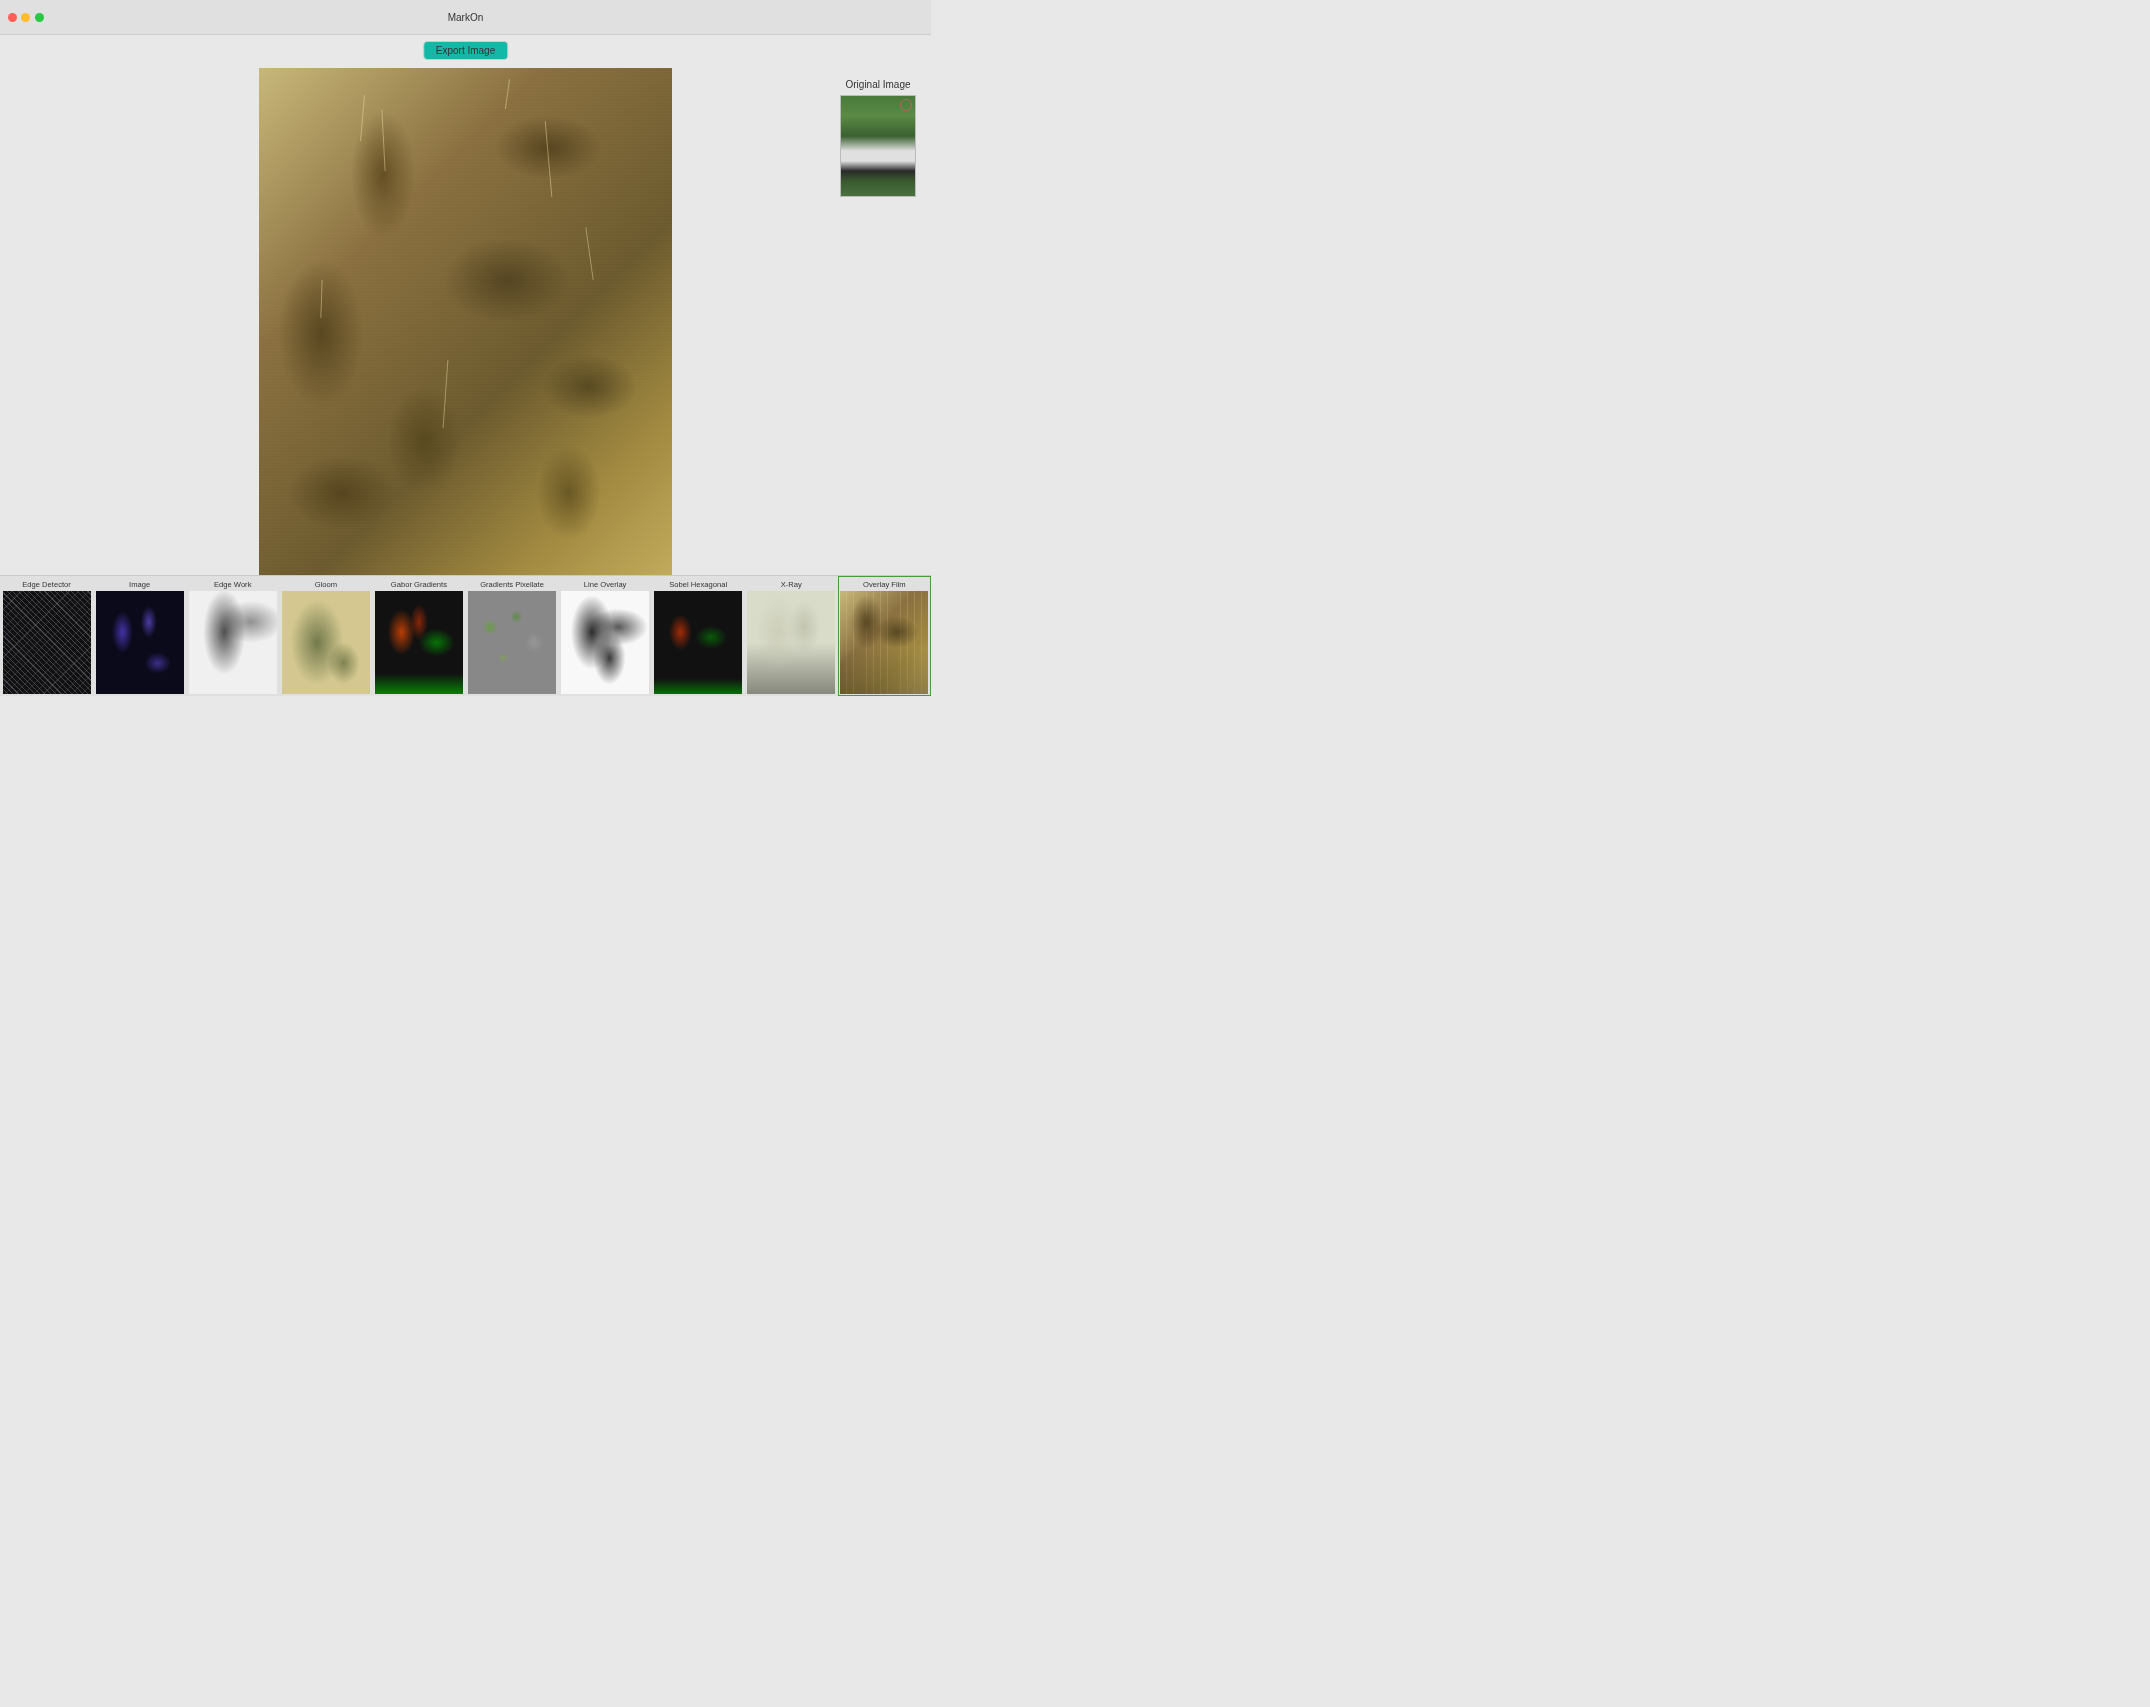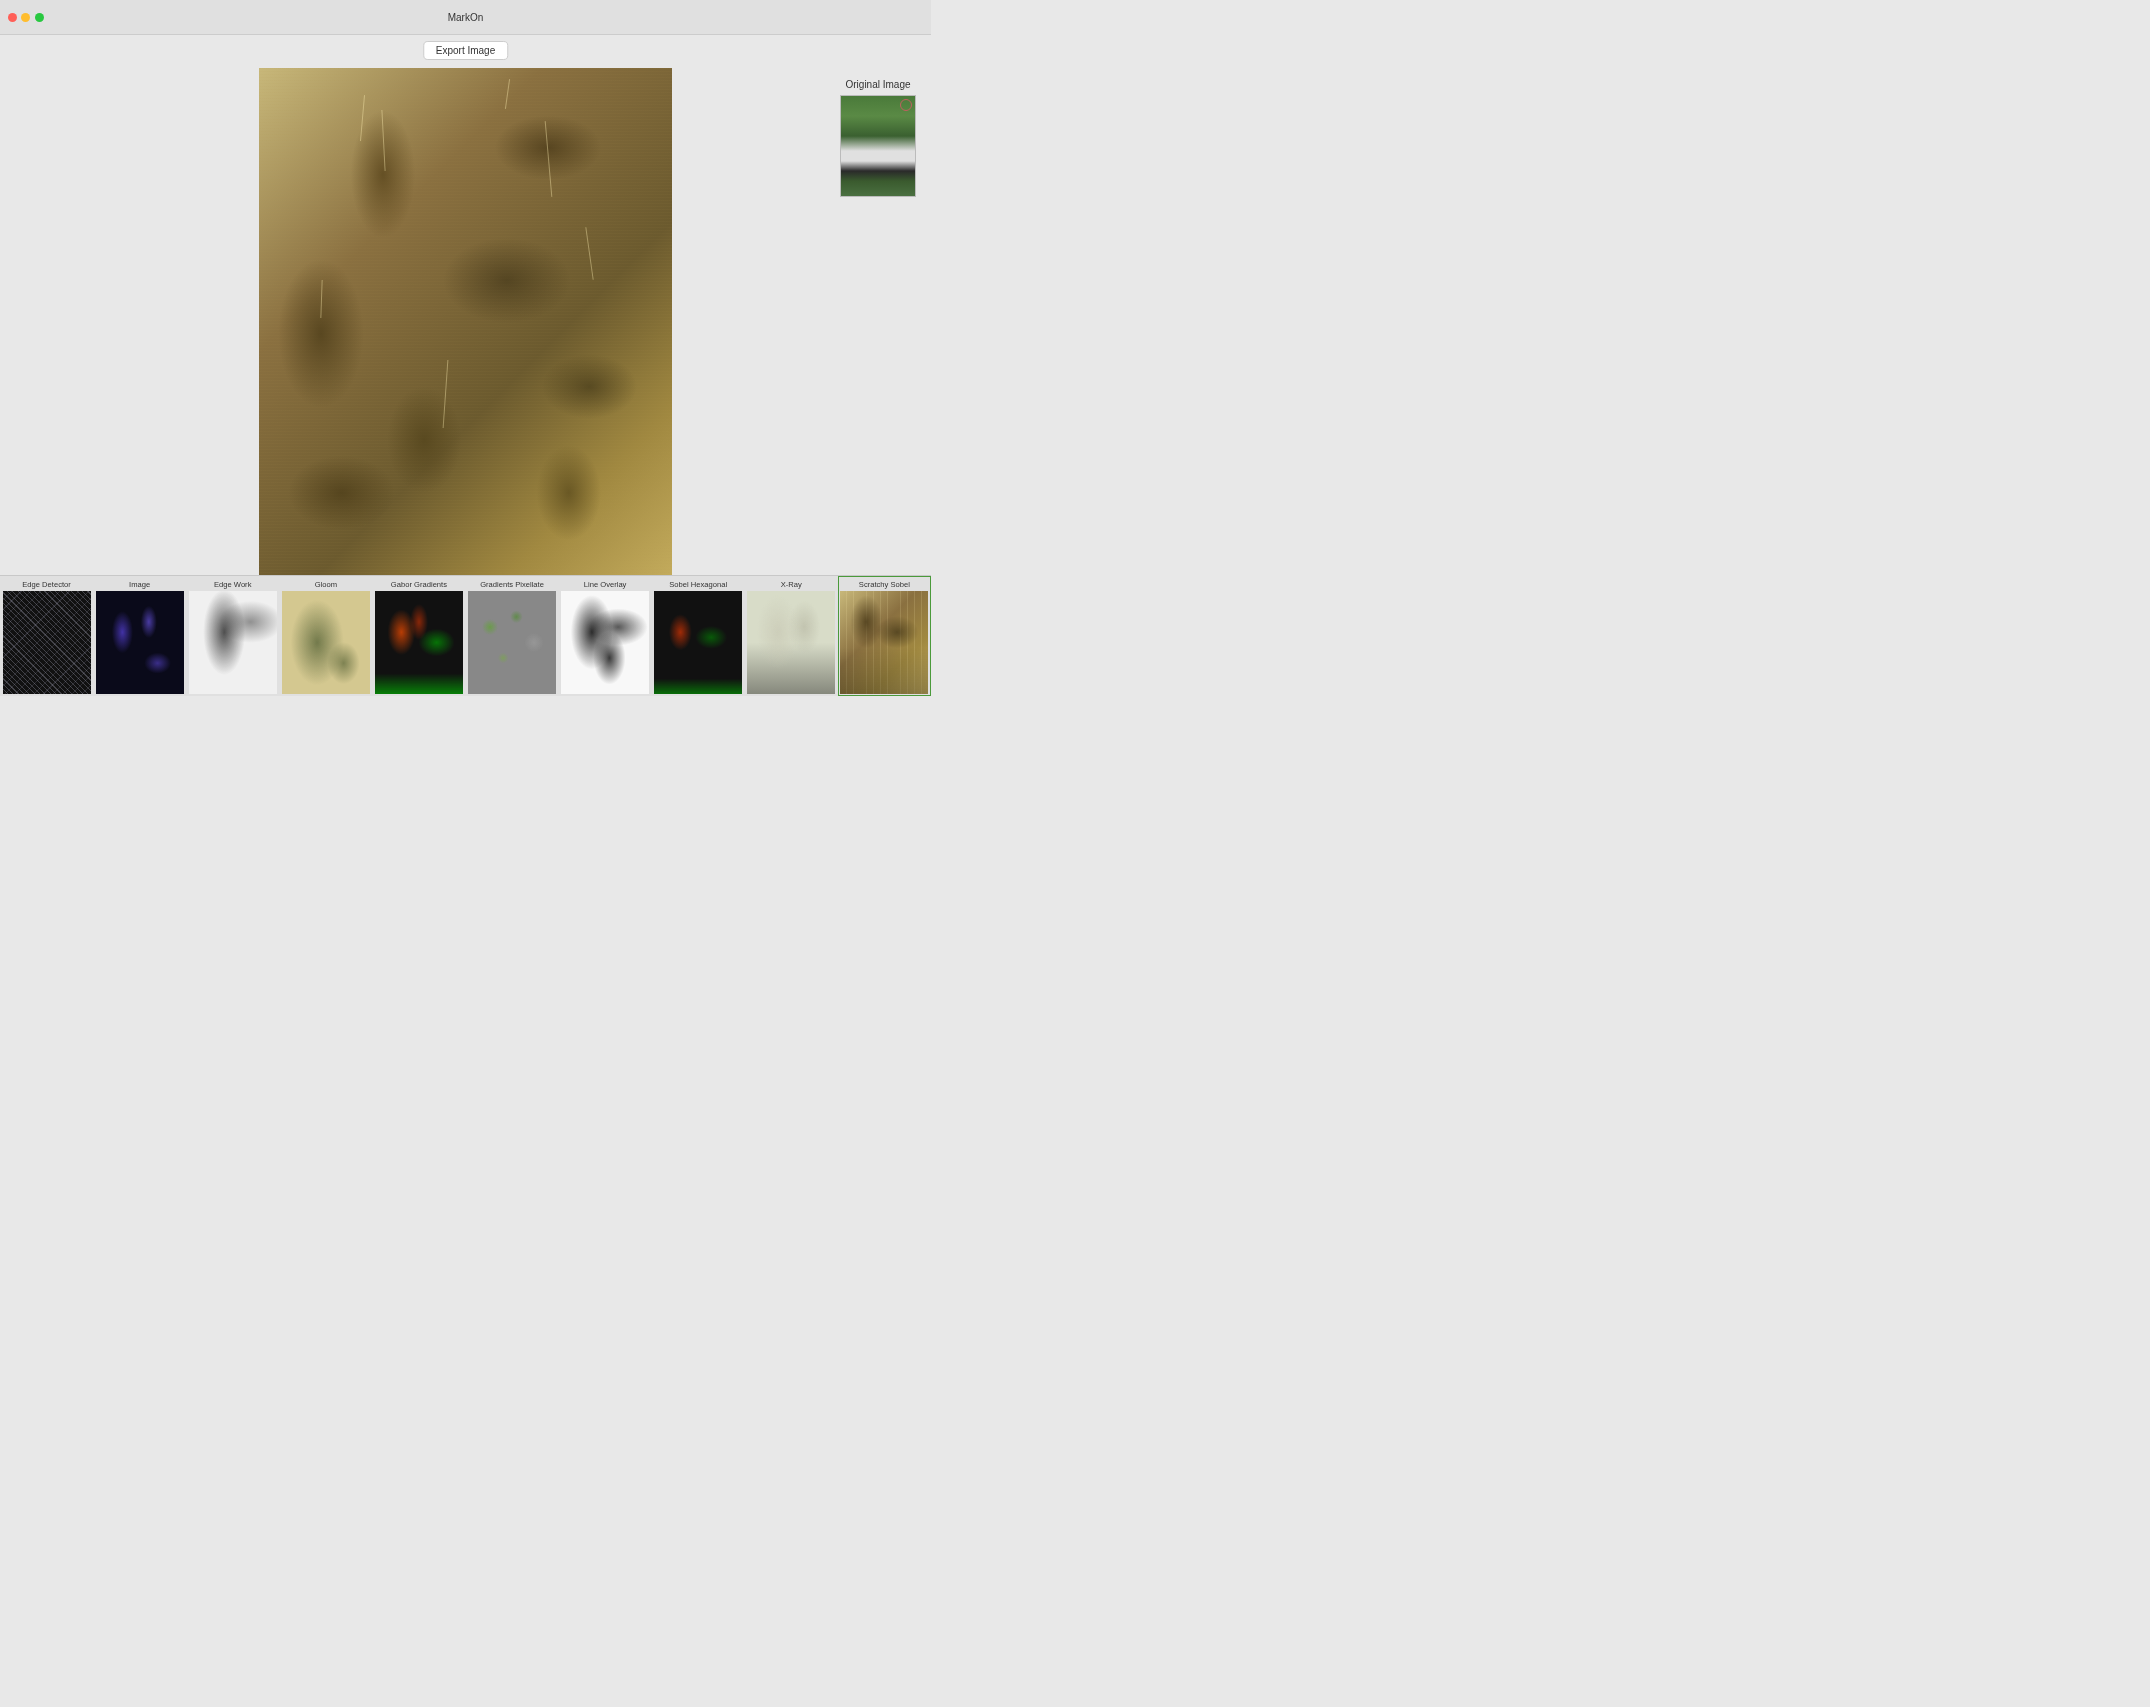--- a/index.html
+++ b/index.html
@@ -58,21 +58,21 @@
       justify-content: center;
       padding-top: 9px;
     }
 
     
     .export-btn {
       position: absolute;
       top: 6px;
       left: 50%;
       transform: translateX(-50%);
-      background: #ffffff;
+      background: #14b8a6;
       border: 0.8px solid #ccc;
       border-radius: 4.6px;
       padding: 3px 12px;
       font-size: 10px;
       cursor: pointer;
       color: #333;
       z-index: 10;
     }
 
     
@@ -442,18 +442,18 @@
     <span class="filter-label">Sobel Hexagonal</span>
     <div class="filter-thumb ft-sobel"></div>
   </div>
 
   <div class="filter-item">
     <span class="filter-label">X-Ray</span>
     <div class="filter-thumb ft-xray"></div>
   </div>
 
   <div class="filter-item active">
-    <span class="filter-label">Scratchy Sobel</span>
+    <span class="filter-label">Overlay Film</span>
     <div class="filter-thumb ft-scratchy"></div>
   </div>
 
 </div>
 
 
 </body></html>

